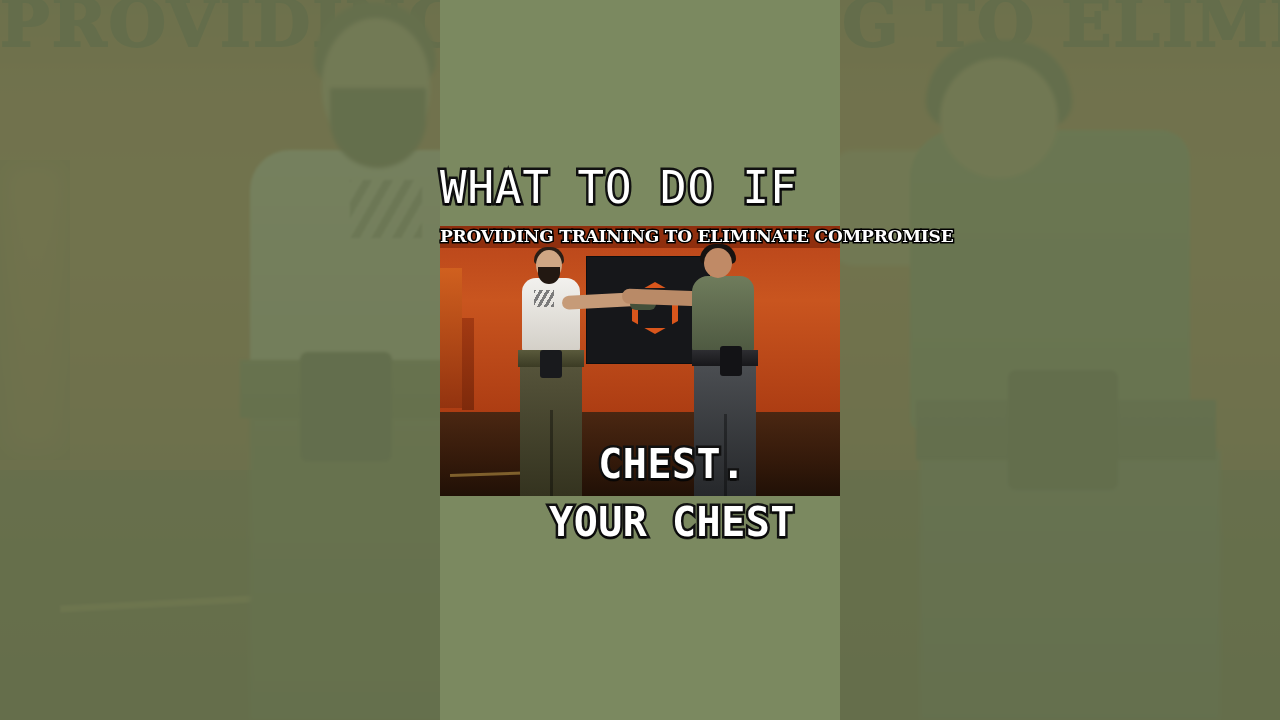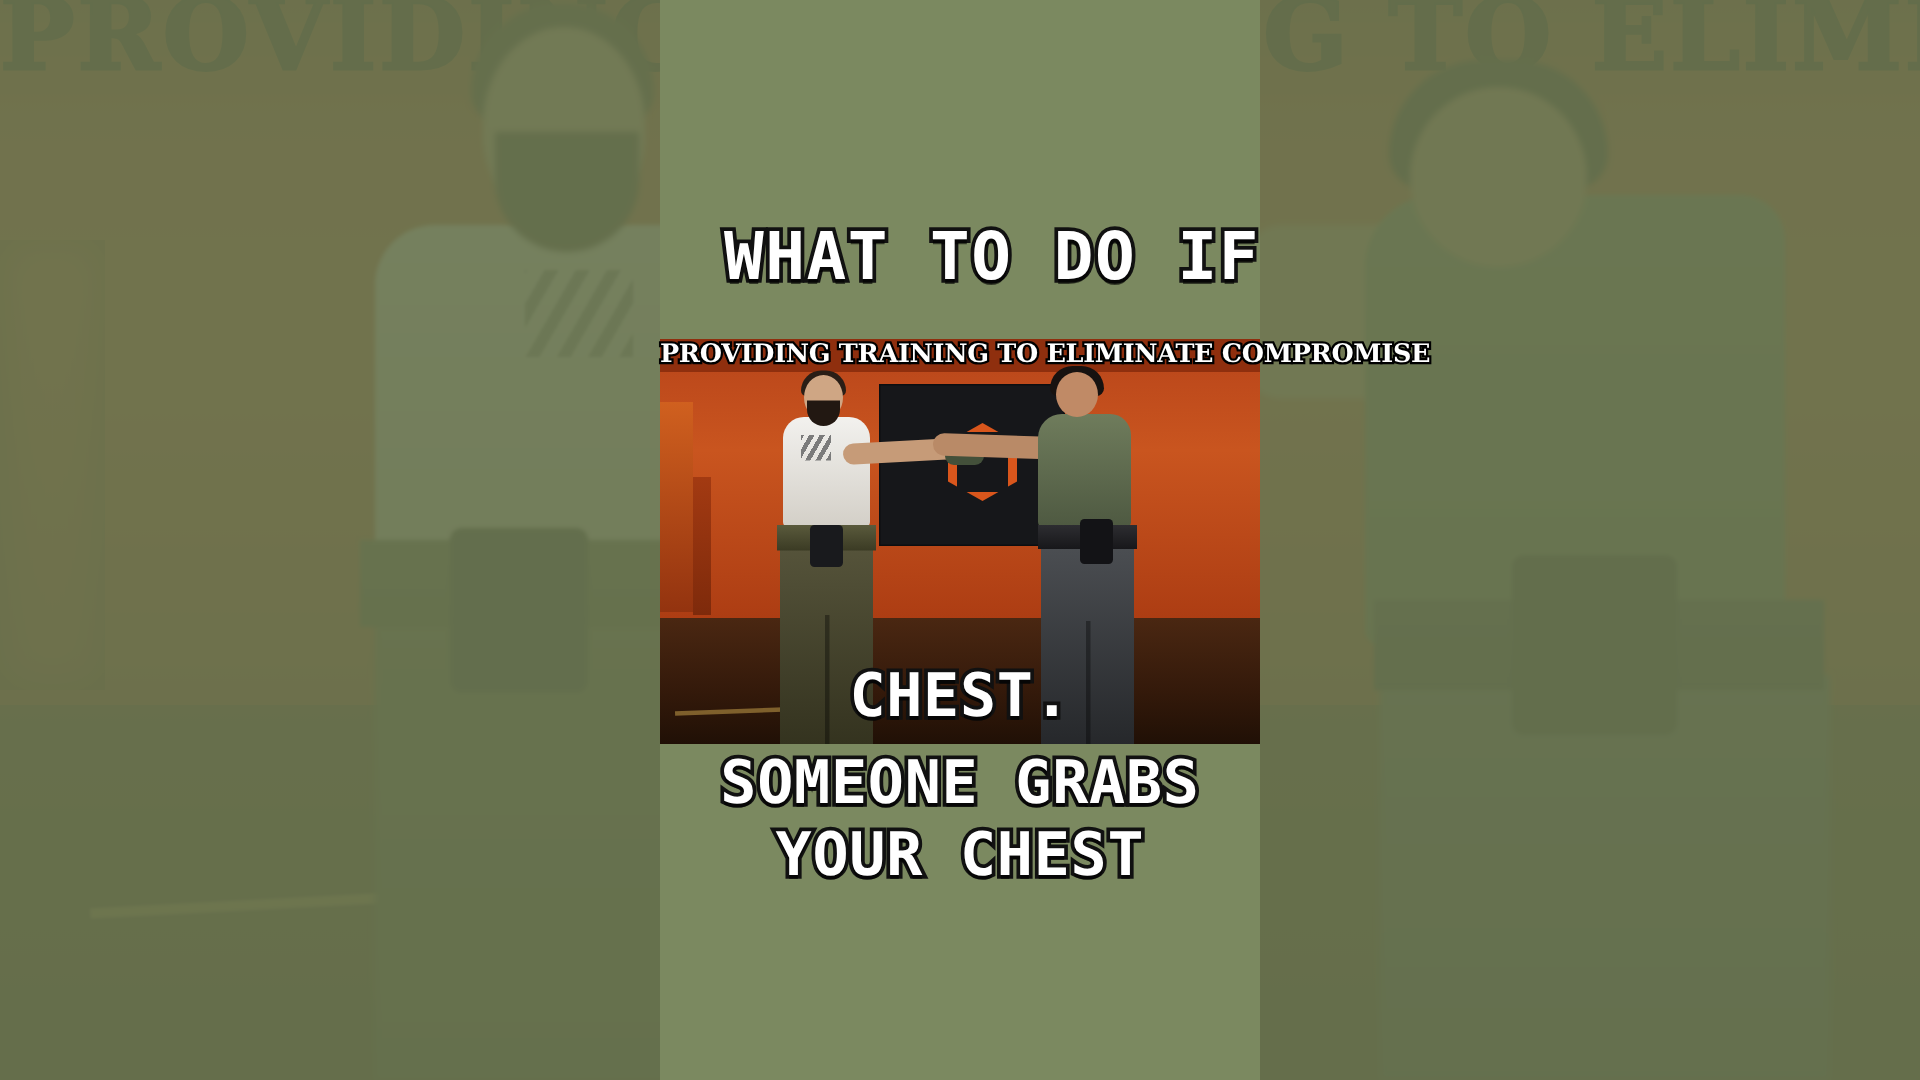--- a/index.html
+++ b/index.html
@@ -312,25 +312,25 @@
   .man-r .shirt { position: absolute; left: 24px; top: 28px; width: 62px; height: 76px; border-radius: 16px 14px 4px 4px; background: linear-gradient(180deg, #6f7c5c, #4e5941); }
   .man-r .belt { position: absolute; left: 24px; top: 102px; width: 66px; height: 16px; background: linear-gradient(180deg, #2d2d31, #17171a); }
   .man-r .holster { position: absolute; left: 52px; top: 98px; width: 22px; height: 30px; border-radius: 3px; background: #131316; }
   .man-r .pants { position: absolute; left: 26px; top: 116px; width: 62px; height: 132px; background: linear-gradient(180deg, #4b4e52, #26282b); }
   .man-r .leg-split { position: absolute; left: 56px; top: 166px; width: 3px; height: 82px; background: rgba(0,0,0,.35); }
 
   
   .hook {
     position: absolute;
     left: 440px;
-    top: 148px;
+    top: 164px;
     width: 400px;
-    text-align: right;
+    text-align: left;
     font-family: "DejaVu Sans Mono", monospace;
-    font-weight: bold;
+    font-weight: normal;
     font-size: 44px;
     line-height: 48px;
     letter-spacing: 1px;
     color: #ffffff;
     -webkit-text-stroke: 5px #111111;
     paint-order: stroke fill;
     text-shadow: 0 3px 0 rgba(0,0,0,.6);
     white-space: nowrap;
   }
 
@@ -358,20 +358,21 @@
     text-align: center;
     font-family: "DejaVu Sans Mono", monospace;
     font-weight: bold;
     font-size: 40px;
     line-height: 48px;
     letter-spacing: 0.5px;
     color: #ffffff;
     -webkit-text-stroke: 5px #111111;
     paint-order: stroke fill;
     text-shadow: 0 3px 0 rgba(0,0,0,.6);
+    padding-left: 32px;
   }
   .caption .line { display: block; white-space: nowrap; }
   .caption .line.first { margin-bottom: 10px; }
 </style>
 </head>
 <body>
 
 <div class="stage">
 
   <div class="bg">
@@ -450,17 +451,16 @@
       </div>
     </div>
   </div>
 
   <div class="hook">WHAT TO DO IF</div>
 
   <div class="clip-banner-text">PROVIDING TRAINING TO ELIMINATE COMPROMISE</div>
 
   <div class="caption">
     <span class="line first">CHEST.</span>
-    <span class="line">SOMEONE GRABS</span>
     <span class="line">YOUR CHEST</span>
   </div>
 
 </div>
 
 </body></html>

